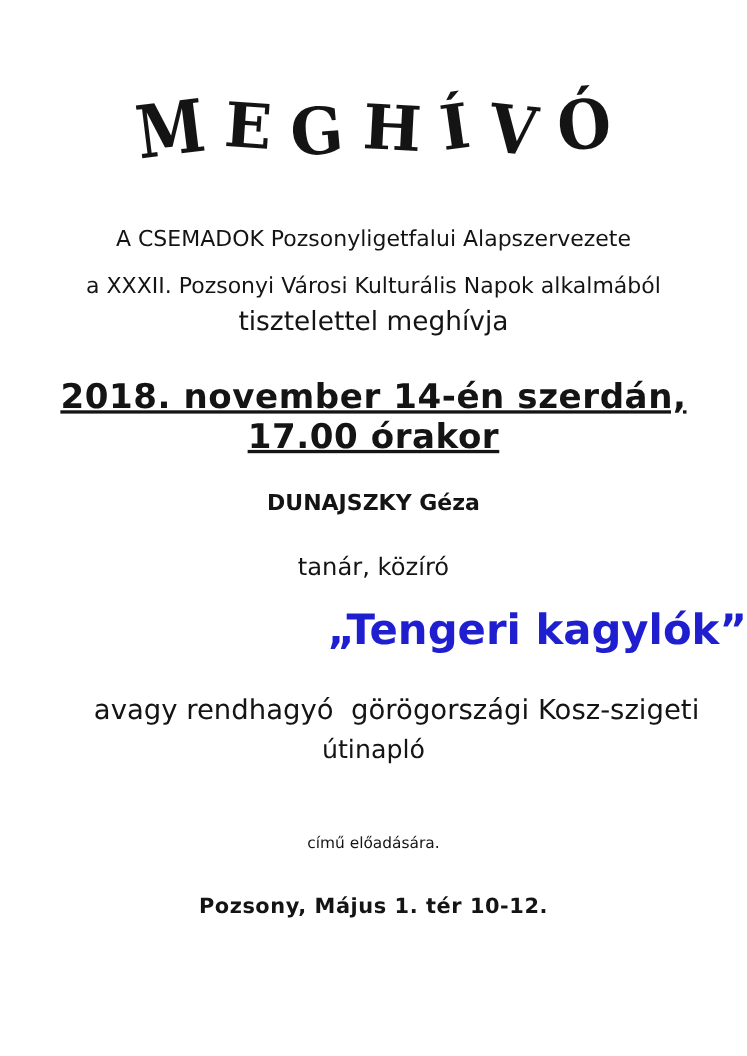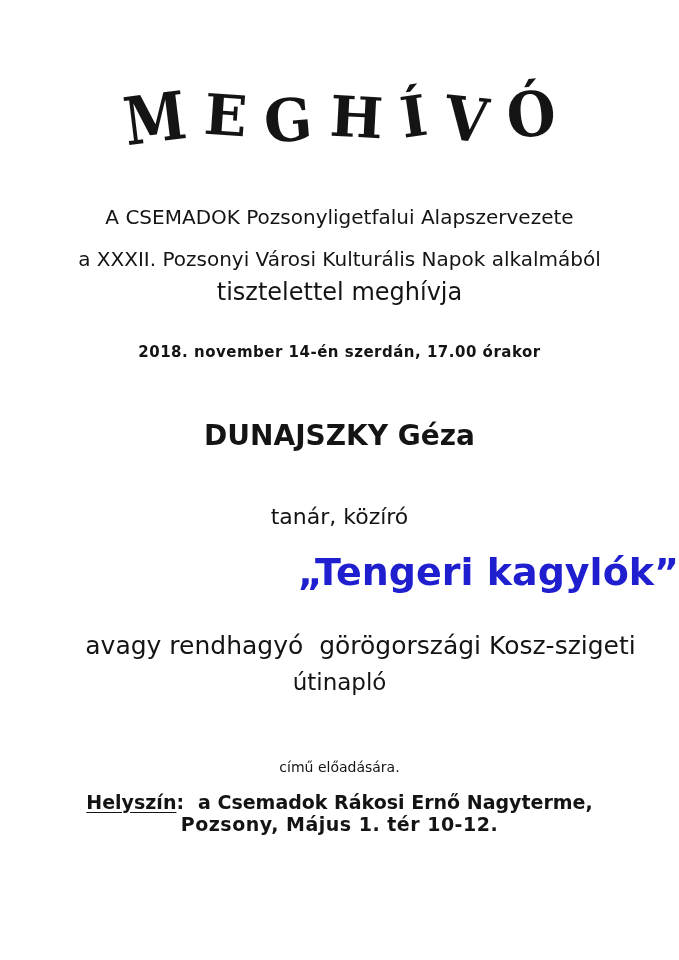--- a/index.html
+++ b/index.html
@@ -28,23 +28,23 @@
   .tl:nth-child(3){transform:rotate(-5deg) translateY(2px) scaleY(1.05);}
   .tl:nth-child(4){transform:rotate(3deg) translateY(-1px);}
   .tl:nth-child(5){transform:rotate(-8deg) translateY(-2px);}
   .tl:nth-child(6){transform:rotate(6deg) translateY(1px) scaleY(1.08);}
   .tl:nth-child(7){transform:rotate(-5deg) translateY(-4px) scaleY(1.1);}
 
   .intro1{top:206px;font-size:20px;}
   .intro2{top:248px;font-size:20px;}
   .intro3{top:279px;font-size:24px;}
 
-  .datetime{top:344px;font-size:15px;font-weight:bold;letter-spacing:0.5px;}
+  .datetime{top:344px;font-size:31px;font-weight:bold;letter-spacing:0.5px;text-decoration:underline;}
 
-  .speaker-name{top:420px;font-size:28px;font-weight:bold;}
+  .speaker-name{top:446px;font-size:20px;font-weight:bold;}
   .speaker-role{top:504px;font-size:22px;}
 
   .lecture-title{top:551px;font-size:38px;font-weight:bold;text-align:right;}
 
   .subtitle1{top:632px;font-size:25px;white-space:pre-wrap;padding-left:42px;}
   .subtitle2{top:669px;font-size:23px;}
   .closing{top:721px;font-size:14px;margin-top:38px;}
 
   .venue1{top:792px;font-size:19px;font-weight:bold;}
   .venue2{top:814px;font-size:19px;font-weight:bold;letter-spacing:0.5px;}
@@ -71,19 +71,16 @@
   <p class="line speaker-role">tanár, közíró</p>
 
   <p class="line lecture-title" style="color: rgb(31, 31, 208);">„Tengeri kagylók”</p>
 
   <p class="line subtitle1">avagy rendhagyó  görögországi Kosz-szigeti</p>
 
   <p class="line subtitle2">útinapló</p>
 
   <p class="line closing">című előadására.</p>
 
-  <p class="line venue1">
-    <span class="venue-label">Helyszín</span><span>:</span><span class="venue-name">a Csemadok Rákosi Ernő Nagyterme,</span>
-  </p>
 
   <p class="line venue2">Pozsony, Május 1. tér 10-12.</p>
 
 </div>
 
 </body></html>

